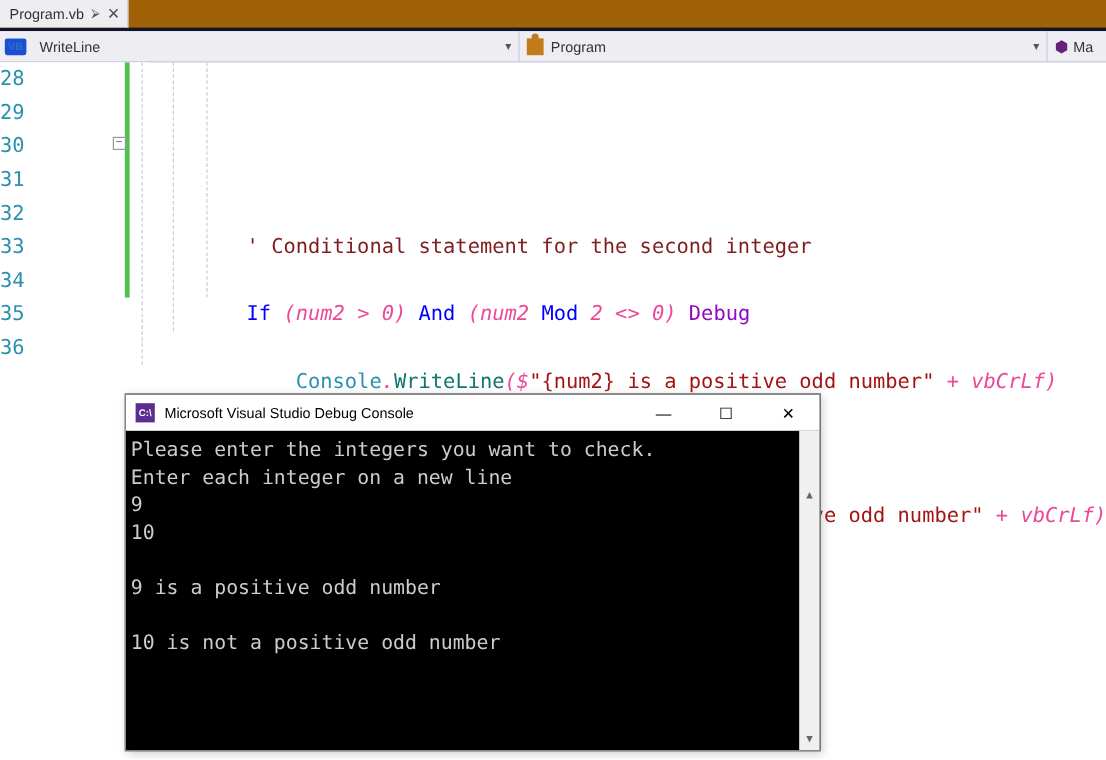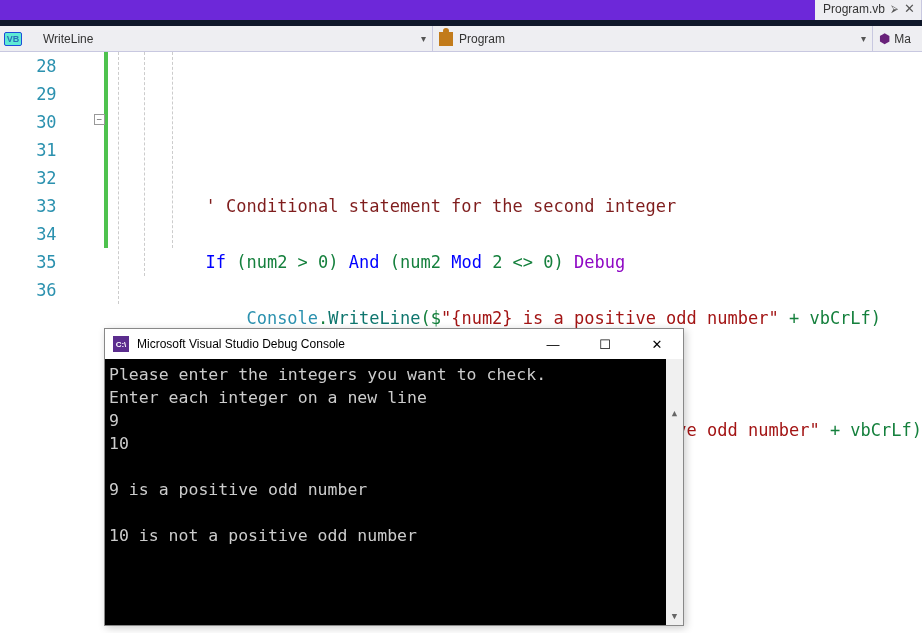--- a/index.html
+++ b/index.html
@@ -6,26 +6,25 @@
   body {
     font-family: "Segoe UI", Tahoma, sans-serif;
     font-size: 13px;
     background: #fff;
     width: 922px;
     height: 633px;
     overflow: hidden;
     position: relative;
   }
   .tabbar {
-    background: #6d28d9;
+    background: #a16207;
     height: 26px;
     display: flex;
     align-items: flex-end;
-    border-bottom: 6px solid #0f172a;
-    justify-content: flex-end;
+    border-bottom: 3px solid #0f172a;
   }
   .tab {
     background: #eeeef2;
     height: 24px;
     display: flex;
     align-items: center;
     padding: 0 6px 0 8px;
     gap: 6px;
     font-size: 12px;
     color: #333;
@@ -69,45 +68,44 @@
   }
   .vb-badge {
     display: inline-flex;
     align-items: center;
     justify-content: center;
     width: 18px;
     height: 14px;
     font-size: 9px;
     font-weight: bold;
     color: #2a6fbb;
-    border: 1px solid #1d4ed8;
+    border: 7px solid #1d4ed8;
     border-radius: 2px;
-    margin-right: 21px;
+    margin-right: 11px;
     background: #5eead4;
   }
   .nav-dd { margin-left: auto; margin-right: 6px; font-size: 10px; color: #555; }
   .puzzle-icon { display:inline-block; width:14px; height:14px; background:#c27b1b; position:relative; }
   .puzzle-icon::before { content:""; position:absolute; top:-4px; left:4px; width:6px; height:6px; background:#c27b1b; border-radius:50%; }
   .cube-icon { color:#68217a; font-size:13px; }
   .editor {
     display: flex;
     height: calc(100% - 52px);
     font-family: Consolas, monospace;
     font-size: 17px;
     line-height: 28px;
     position: relative;
   }
   .gutter {
     width: 90px;
-    text-align: center;
+    text-align: left;
     padding-right: 12px;
     color: #2b91af;
     background: #fff;
     user-select: none;
-    padding-left: 15px;
   }
   .margin {
     width: 32px;
     position: relative;
     background: #fff;
   }
   .greenbar {
     position: absolute;
     left: 14px;
     top: 0;
@@ -143,21 +141,21 @@
     padding-left: 2px;
   }
   .dash2 { position:absolute; left:22px; top:0; width:1px; height:224px; border-left:1px dashed #ccc; }
   .dash3 { position:absolute; left:50px; top:0; width:1px; height:196px; border-left:1px dashed #ccc; }
   .c-comment { color: #7f1d1d; }
   .c-kw { color: #0000ff; }
   .c-type { color: #2b91af; }
   .c-str { color: #a31515; }
   .c-method { color: #0f766e; }
   .c-purple { color: #8f08c4; }
-  .c-black { color: #15803d; }
+  .c-black { color: #ec4899; font-style: italic; }
 
   .console {
     position: absolute;
     left: 104px;
     top: 328px;
     width: 580px;
     height: 298px;
     background: #000;
     border: 1px solid #888;
     box-shadow: 2px 2px 8px rgba(0,0,0,0.2);

